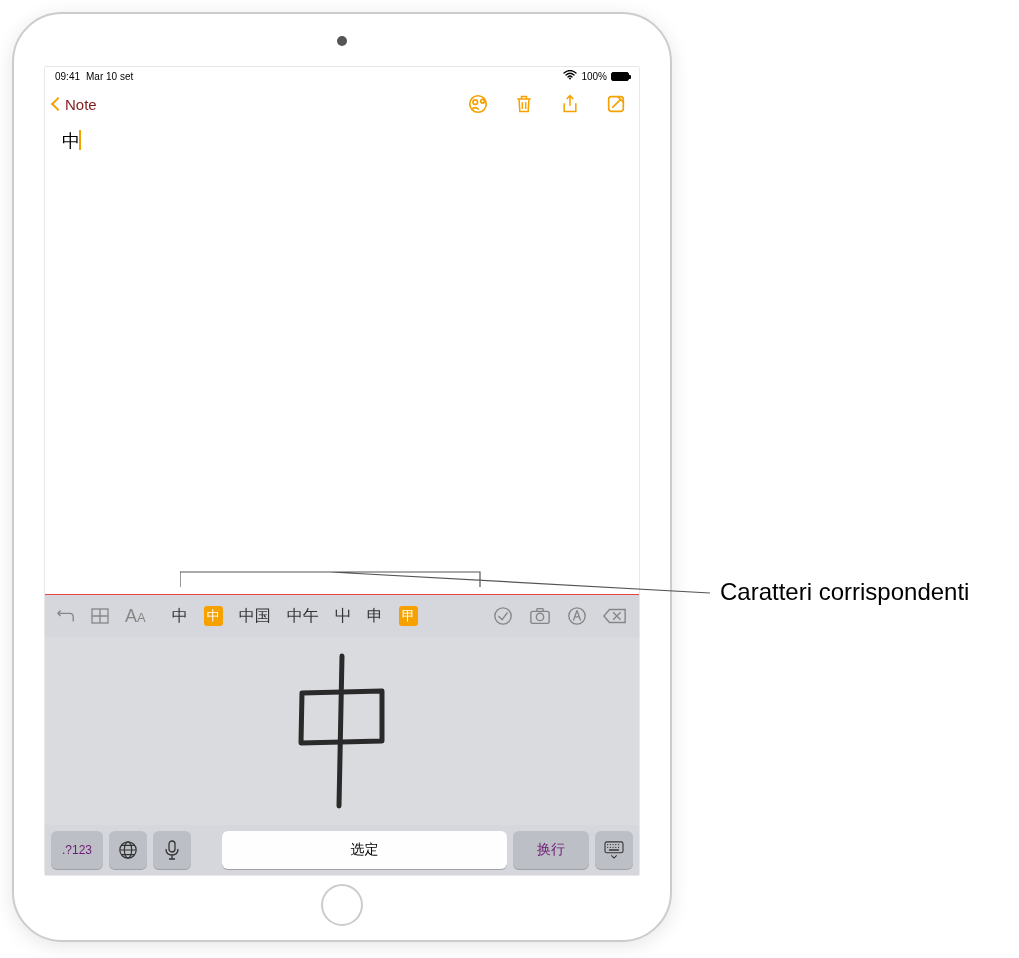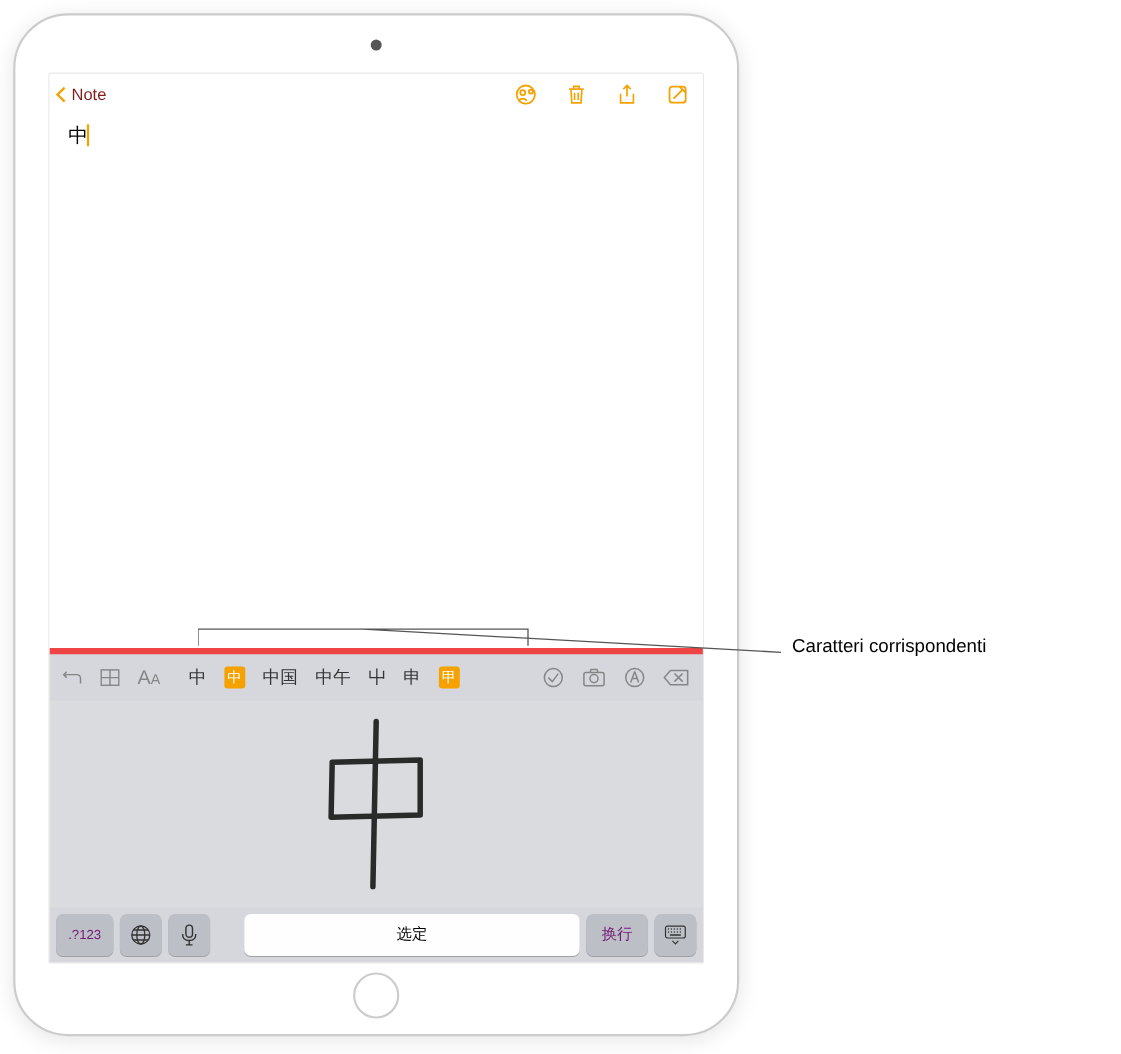--- a/index.html
+++ b/index.html
@@ -117,21 +117,21 @@
       display: inline-block;
       width: 2px;
       height: 20px;
       background: #f5a100;
       vertical-align: text-bottom;
       margin-left: -2px;
     }
     
     .keyboard-area {
       background: #d5d7dc;
-      border-top: 6px solid #ef4444;
+      border-top: 1px solid #ef4444;
       display: flex;
       flex-direction: column;
     }
     .candidate-bar {
       height: 42px;
       display: flex;
       align-items: center;
       padding: 0 4px;
       gap: 0;
       background: #d5d7dc;
@@ -183,47 +183,65 @@
       background: #fefeff;
       border-radius: 6px;
       height: 38px;
       display: flex;
       align-items: center;
       justify-content: center;
       font-size: 14px;
       box-shadow: 0 1px 0 rgba(0,0,0,0.25);
       margin-left: 25px;
     }
-    .key-return { width: 56px; }
+    .key-return { width: 76px; }
     
     .callout-label {
       position: absolute;
       top: 578px;
       left: 720px;
-      font-size: 17px;
+      font-size: 24px;
       color: #000;
     }
     .callout-line {
       position: absolute;
       top: 571px;
       left: 180px;
       width: 530px;
       height: 24px;
       pointer-events: none;
     }
     .img-aa { font-variant: small-caps; }
   </style>
 </head>
 <body>
 
 <div class="ipad-frame">
   <div class="ipad-camera"></div>
 
   <div class="screen">
 
+    <div class="status-bar">
+      <div class="status-left">
+        <span>09:41</span>
+        <span>Mar 10 set</span>
+      </div>
+      <div class="status-right">
+        <span>
+          <svg width="14" height="10" viewBox="0 0 14 10">
+              <path d="M1 3 Q7 -2 13 3 M3 5 Q7 1.5 11 5 M5 7 Q7 5 9 7" stroke="#000" stroke-width="1.3" fill="none" stroke-linecap="round"></path>
+              <circle cx="7" cy="8.5" r="1" fill="#000"></circle>
+            </svg>
+        </span>
+        <span>100%</span>
+        <div class="battery">
+            <div class="battery-fill"></div>
+          </div>
+      </div>
+    </div>
 
     <div class="nav-bar">
       <div class="back-button">
         <span class="chevron-left"></span>
         <span>Note</span>
       </div>
       <div class="toolbar-right">
         <div class="icon-wrap">
           <svg class="icon-svg" width="22" height="22" viewBox="0 0 24 24">
               <circle cx="12" cy="12" r="9"></circle>

